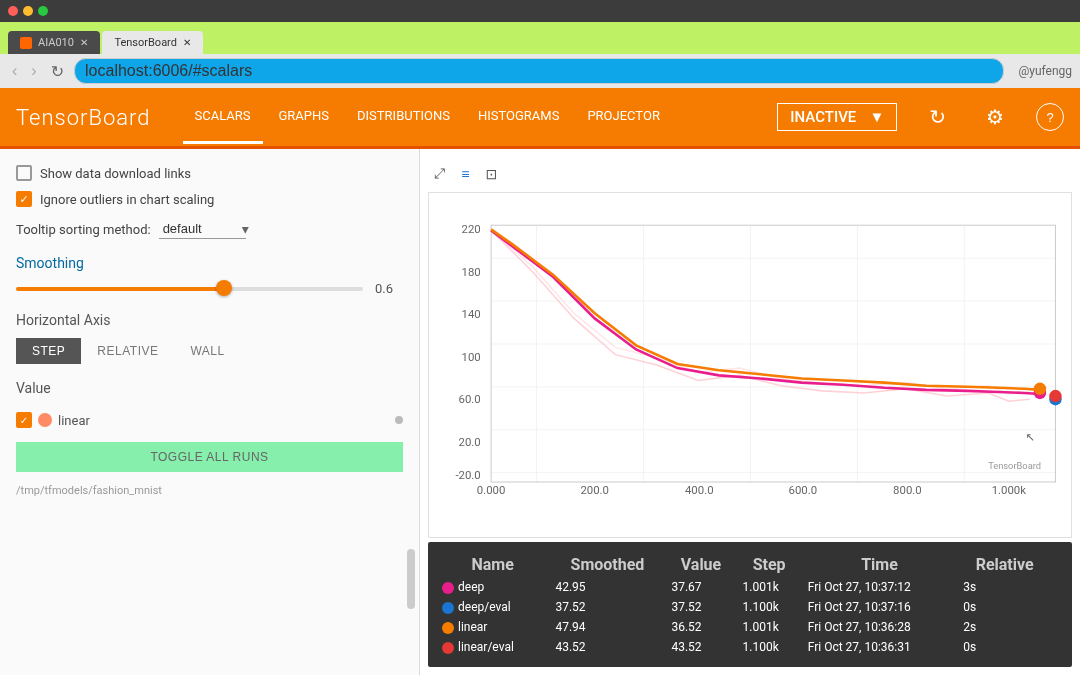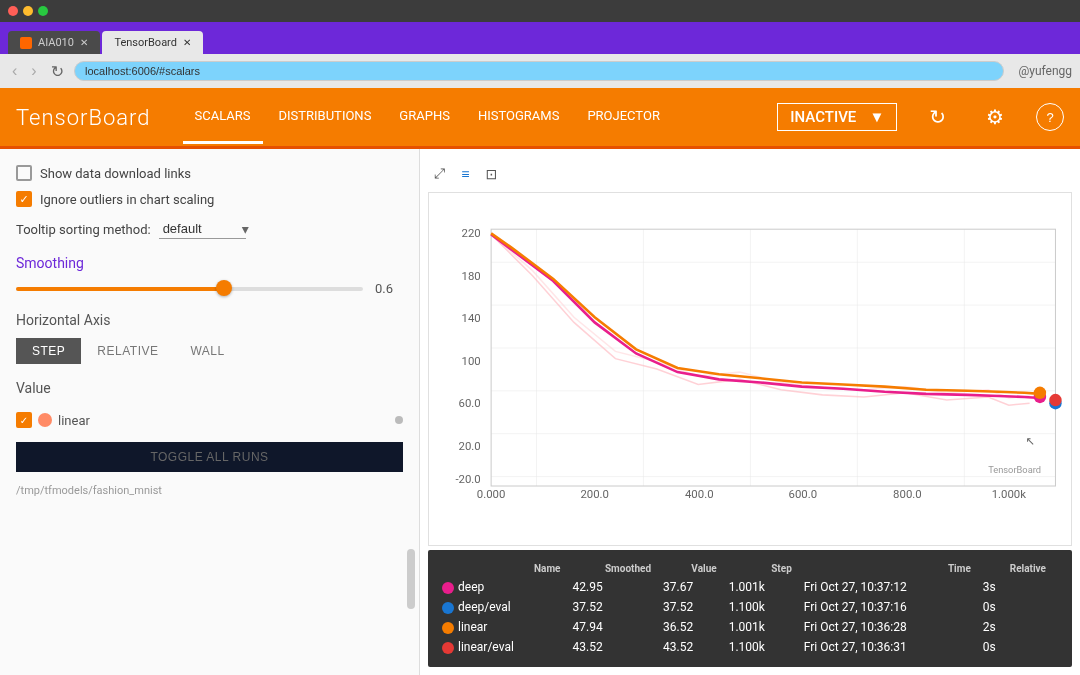--- a/index.html
+++ b/index.html
@@ -6,31 +6,31 @@
     body { font-family: 'Roboto', Arial, sans-serif; background: #f5f5f5; font-size: 13px; color: #333; width: 1080px; height: 675px; overflow: hidden; }
 
     
     .browser-chrome { background: #3c3c3c; height: 22px; display: flex; align-items: center; padding: 0 8px; gap: 5px; }
     .browser-dot { width: 10px; height: 10px; border-radius: 50%; }
     .dot-red { background: #ff5f57; }
     .dot-yellow { background: #febc2e; }
     .dot-green { background: #28c840; }
 
     
-    .tab-bar { background: #6d28d9; height: 32px; display: flex; align-items: flex-end; padding: 0 8px; }
+    .tab-bar { background: #bef264; height: 32px; display: flex; align-items: flex-end; padding: 0 8px; }
     .tab { background: #4a4a4a; color: #ccc; padding: 5px 12px; font-size: 11px; border-radius: 4px 4px 0 0; display: flex; align-items: center; gap: 6px; margin-right: 2px; }
     .tab.active { background: #e8e8e8; color: #333; }
     .tab-close { font-size: 10px; cursor: pointer; }
     .tab-icon { width: 12px; height: 12px; background: #ff6600; border-radius: 2px; display: inline-block; }
 
     
     .address-bar { background: #e8e8e8; height: 34px; display: flex; align-items: center; padding: 0 8px; gap: 6px; }
     .nav-btn { background: none; border: none; color: #666; font-size: 16px; cursor: pointer; padding: 2px 4px; }
     .nav-btn.disabled { color: #aaa; }
-    .address-input { flex: 1; background: #7dd3fc; border: 1px solid #ccc; border-radius: 12px; padding: 3px 10px; font-size: 11px; color: #333; }
+    .address-input { flex: 1; background: #0ea5e9; border: 1px solid #ccc; border-radius: 12px; padding: 3px 10px; font-size: 16px; color: #333; }
     .address-right { display: flex; gap: 4px; color: #666; font-size: 12px; margin-left: 8px; }
 
     
     .tb-header { background: #f57c00; height: 58px; display: flex; align-items: center; padding: 0 16px; gap: 24px; }
     .tb-logo { color: white; font-size: 22px; font-weight: 300; letter-spacing: 1px; margin-right: 8px; }
     .tb-nav { display: flex; align-items: center; gap: 4px; }
     .tb-nav-item { color: white; font-size: 13px; font-weight: 400; padding: 18px 12px; cursor: pointer; border-bottom: 3px solid transparent; }
     .tb-nav-item.active { border-bottom: 3px solid white; }
     .tb-spacer { flex: 1; }
     .tb-inactive { display: flex; align-items: center; gap: 4px; }
@@ -43,58 +43,58 @@
     
     .sidebar { width: 420px; min-width: 420px; background: #fafafa; border-right: 1px solid #ddd; padding: 16px; overflow-y: auto; position: relative; }
     .sidebar-option { display: flex; align-items: center; gap: 8px; margin-bottom: 10px; font-size: 13px; color: #444; }
     .checkbox { width: 16px; height: 16px; border: 2px solid #999; border-radius: 2px; display: flex; align-items: center; justify-content: center; flex-shrink: 0; }
     .checkbox.checked { background: #f57c00; border-color: #f57c00; }
     .checkbox.checked::after { content: '✓'; color: white; font-size: 11px; }
     .tooltip-row { display: flex; align-items: center; gap: 8px; margin: 12px 0; font-size: 13px; color: #444; }
     .dropdown-select { border: none; border-bottom: 1px solid #999; background: none; font-size: 13px; color: #333; padding: 2px 16px 2px 4px; appearance: none; cursor: pointer; }
     .dropdown-arrow { color: #666; font-size: 14px; margin-left: -12px; }
 
-    .section-label { font-size: 14px; color: #6d28d9; margin: 16px 0 10px 0; font-weight: 400; }
+    .section-label { font-size: 14px; color: #0369a1; margin: 16px 0 10px 0; font-weight: 400; }
     .smoothing-row { display: flex; align-items: center; gap: 12px; margin-bottom: 6px; }
     .slider-container { flex: 1; position: relative; height: 4px; background: #ddd; border-radius: 2px; }
     .slider-fill { position: absolute; left: 0; top: 0; height: 4px; background: #f57c00; border-radius: 2px; width: 60%; }
     .slider-thumb { position: absolute; top: -7px; left: calc(60% - 8px); width: 16px; height: 16px; background: #f57c00; border-radius: 50%; cursor: pointer; box-shadow: 0 1px 3px rgba(0,0,0,0.3); }
     .slider-value { font-size: 13px; color: #555; min-width: 28px; }
 
     .h-axis-label { font-size: 14px; color: #555; margin: 16px 0 10px 0; }
     .h-axis-btns { display: flex; gap: 0; margin-bottom: 16px; }
     .h-axis-btn { border: none; background: none; font-size: 12px; color: #777; padding: 6px 16px; cursor: pointer; font-weight: 500; letter-spacing: 0.5px; }
     .h-axis-btn.active { background: #555; color: white; }
 
     .runs-label { font-size: 14px; color: #555; margin: 8px 0 10px 0; }
     .filter-input { width: 100%; border: none; border-bottom: 1px solid #ccc; background: transparent; font-size: 13px; color: #999; padding: 4px 0; margin-bottom: 12px; outline: none; }
     .run-item { display: flex; align-items: center; gap: 6px; padding: 6px 0; }
     .run-checkbox { width: 16px; height: 16px; border: 2px solid #f57c00; border-radius: 2px; background: #f57c00; display: flex; align-items: center; justify-content: center; flex-shrink: 0; }
     .run-checkbox::after { content: '✓'; color: white; font-size: 10px; }
     .run-dot { width: 14px; height: 14px; border-radius: 50%; flex-shrink: 0; }
     .run-name { font-size: 13px; color: #555; }
     .run-scroll { width: 8px; height: 60px; background: #ccc; border-radius: 4px; position: absolute; right: 4px; top: 400px; }
 
-    .toggle-all-btn { background: #0f172a; border: none; color: #666; font-size: 12px; padding: 8px 24px; cursor: pointer; text-transform: uppercase; letter-spacing: 0.5px; width: 100%; margin: 8px 0; font-weight: 500; }
+    .toggle-all-btn { background: #86efac; border: none; color: #666; font-size: 12px; padding: 8px 24px; cursor: pointer; text-transform: uppercase; letter-spacing: 0.5px; width: 100%; margin: 8px 0; font-weight: 500; }
     .path-label { font-size: 11px; color: #999; margin-top: 4px; }
 
     
     .chart-area { flex: 1; background: white; padding: 8px; display: flex; flex-direction: column; }
     .chart-controls { display: flex; gap: 4px; padding: 4px 0 6px 0; }
     .chart-ctrl-btn { border: none; background: none; padding: 4px 6px; cursor: pointer; color: #555; font-size: 14px; border-radius: 2px; }
     .chart-ctrl-btn.active { color: #1976d2; }
 
     
     .chart-wrapper { flex: 1; position: relative; }
     .chart-svg { width: 100%; height: 100%; }
 
     
     .tooltip-table { background: rgba(40,40,40,0.95); color: white; border-radius: 2px; padding: 10px 14px; font-size: 12px; margin-top: 4px; }
     .tooltip-table table { width: 100%; border-collapse: collapse; }
-    .tooltip-table th { color: #ccc; font-weight: 700; padding: 3px 12px 3px 0; text-align: right; font-size: 10px; }
+    .tooltip-table th { color: #ccc; font-weight: 700; padding: 3px 12px 3px 0; text-align: center; font-size: 16px; }
     .tooltip-table td { padding: 3px 12px 3px 0; color: white; font-size: 12px; white-space: nowrap; }
     .tooltip-dot { width: 12px; height: 12px; border-radius: 50%; display: inline-block; vertical-align: middle; margin-right: 4px; }
   </style>
 </head>
 <body>
 
 <div class="browser-chrome">
   <div class="browser-dot dot-red"></div>
   <div class="browser-dot dot-yellow"></div>
   <div class="browser-dot dot-green"></div>
@@ -120,22 +120,22 @@
   <div class="address-right">
     <span>@yufengg</span>
   </div>
 </div>
 
 <div style="background:#f57c00;">
   <div class="tb-header">
     <span class="tb-logo">TensorBoard</span>
     <nav class="tb-nav">
       <div class="tb-nav-item active">SCALARS</div>
+      <div class="tb-nav-item">GRAPHS</div>
       <div class="tb-nav-item">DISTRIBUTIONS</div>
-      <div class="tb-nav-item">GRAPHS</div>
       <div class="tb-nav-item">HISTOGRAMS</div>
       <div class="tb-nav-item">PROJECTOR</div>
     </nav>
     <div class="tb-spacer"></div>
     <div class="tb-inactive">
       <div class="tb-inactive-box">
         <span>INACTIVE</span>
         <span>▼</span>
       </div>
     </div>

